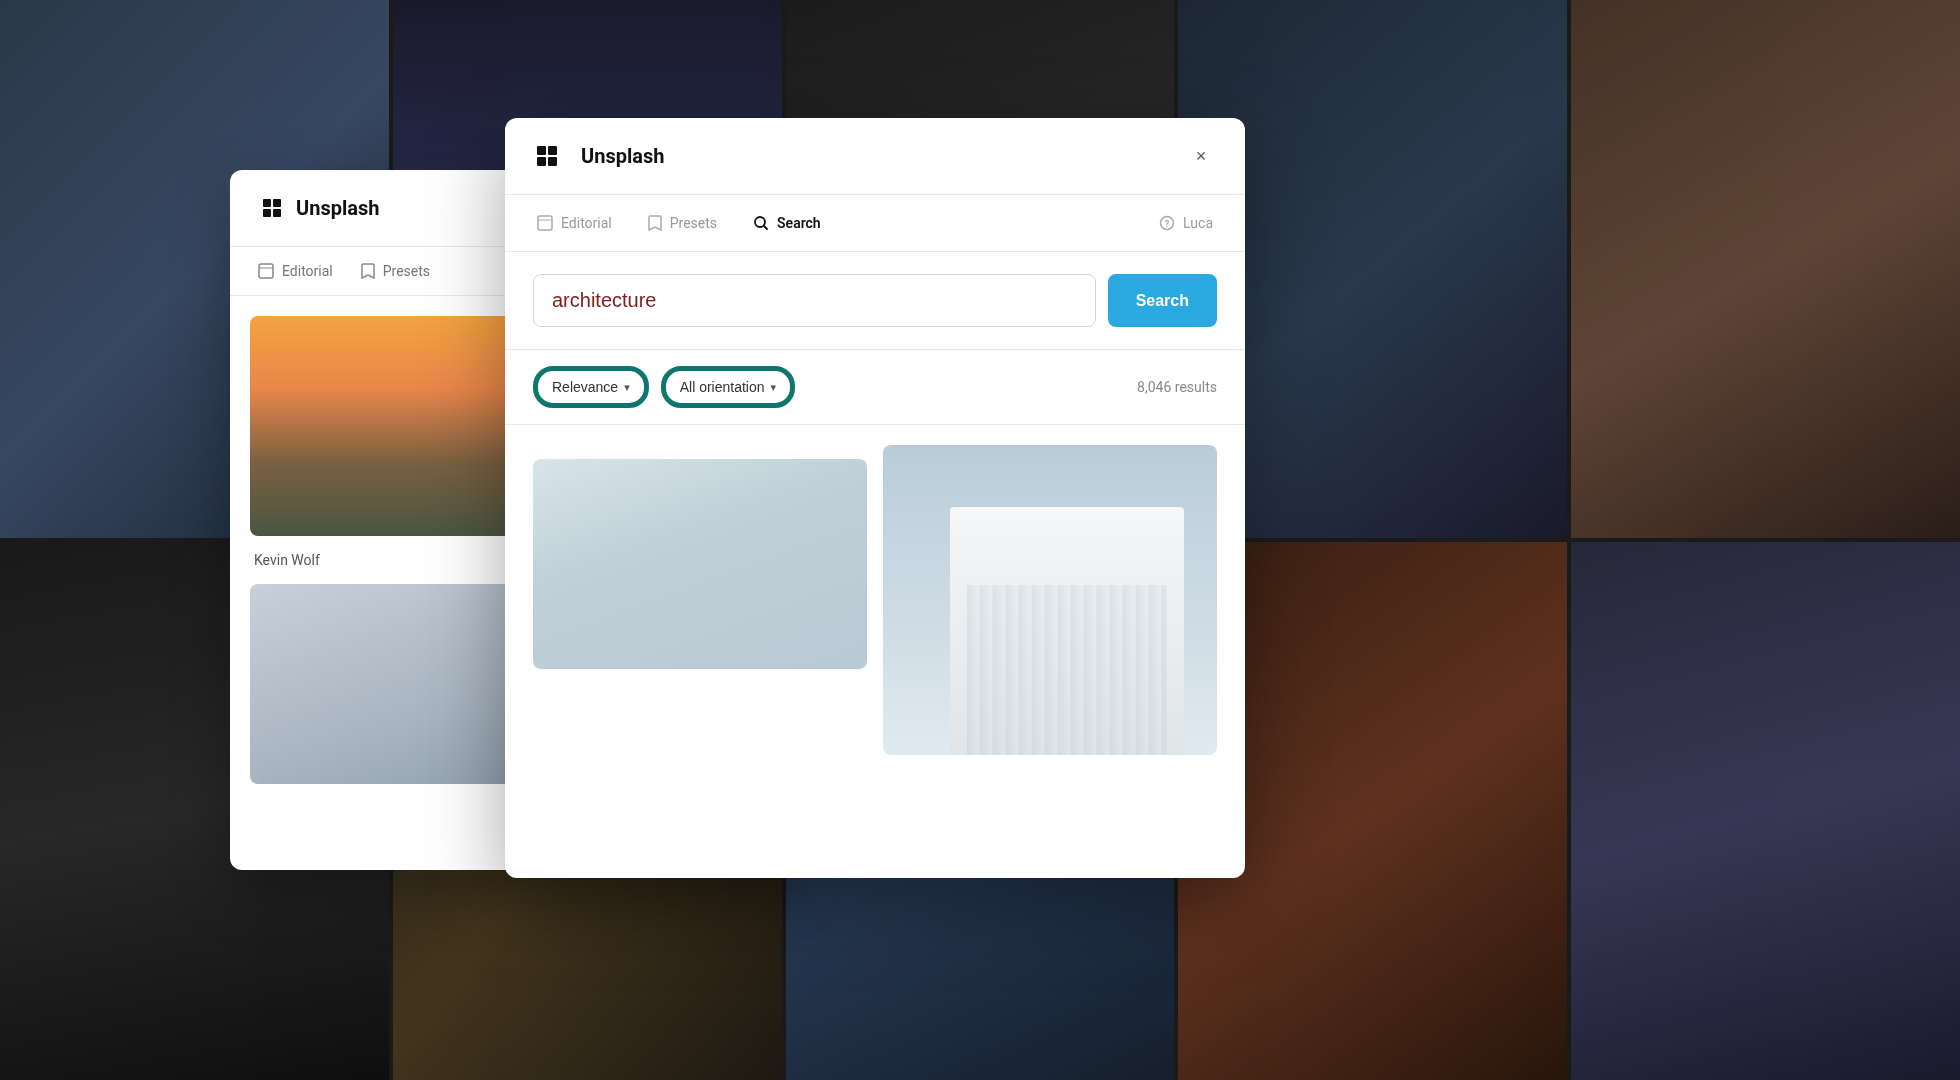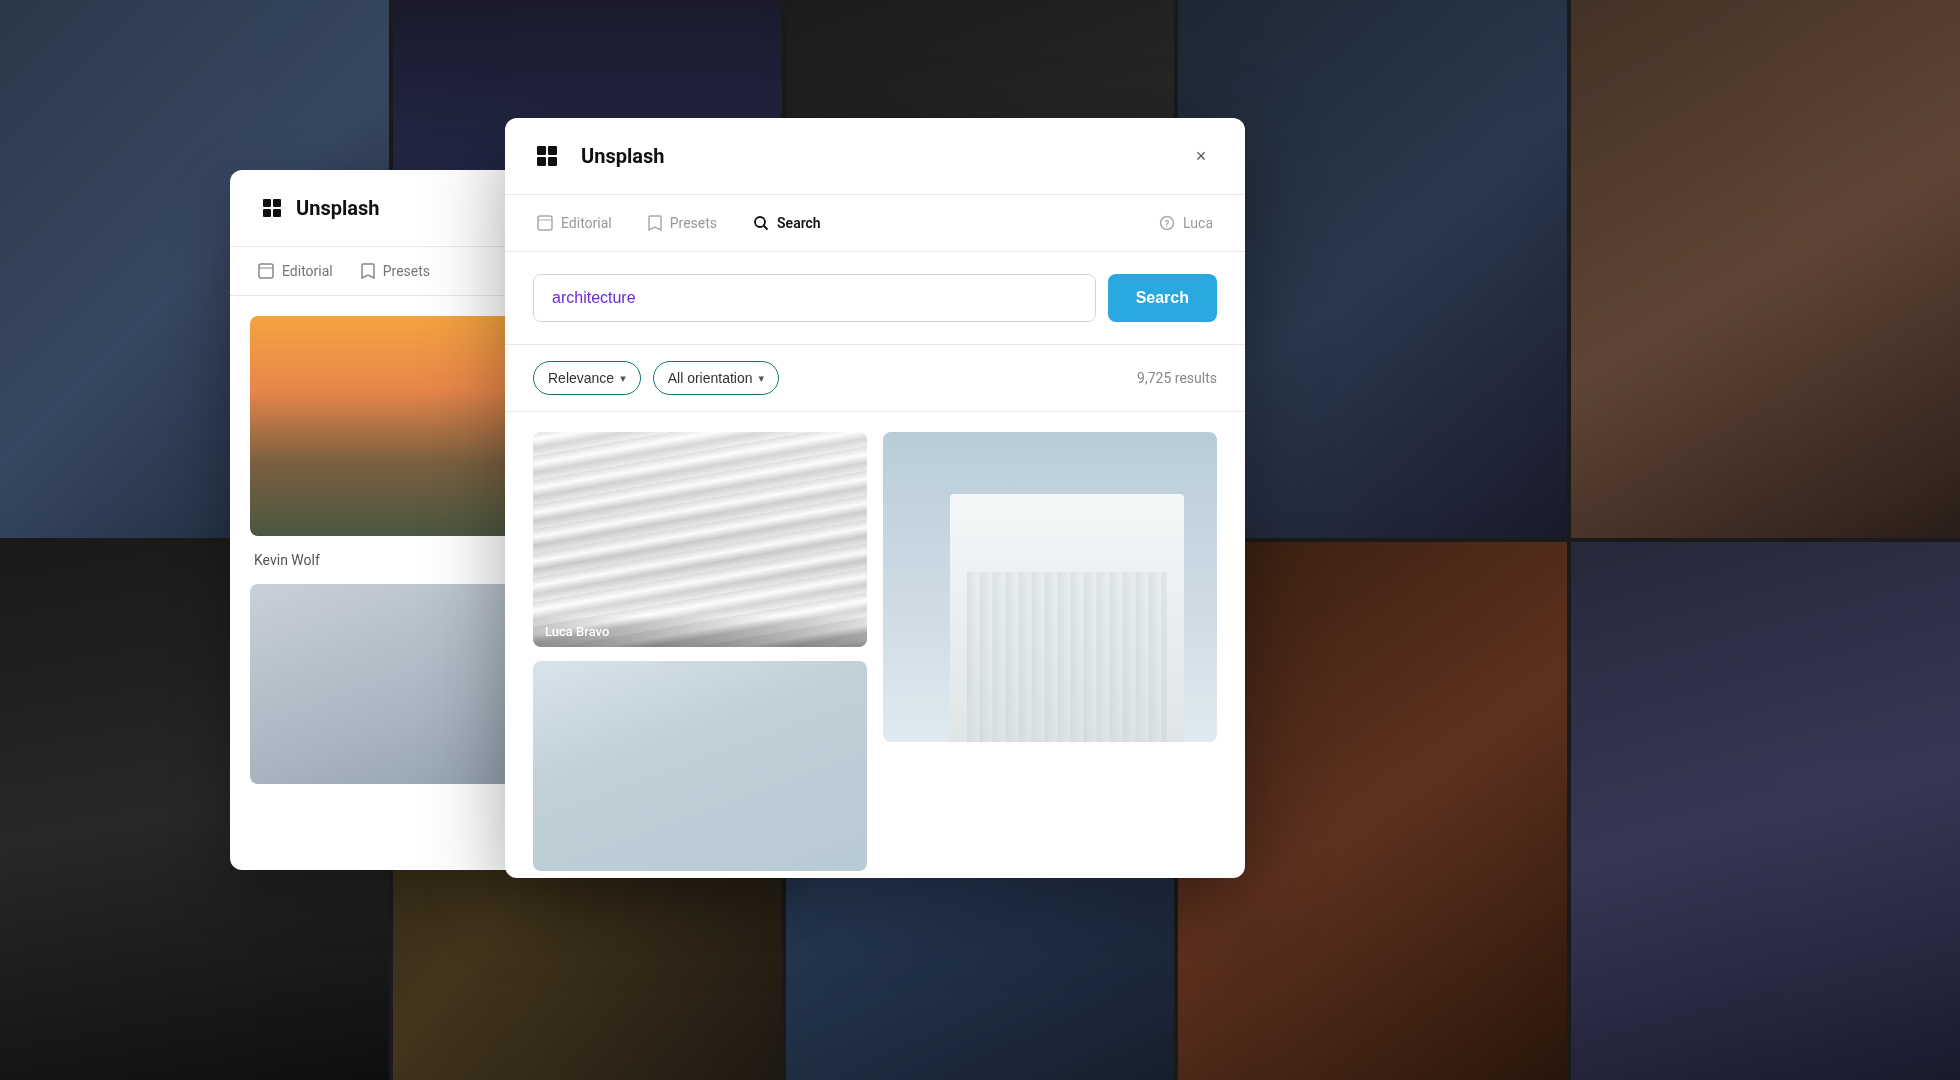--- a/index.html
+++ b/index.html
@@ -188,24 +188,24 @@
     .search-input-wrap {
       flex: 1;
       border: 1.5px solid #d0d0d0;
       border-radius: 8px;
       overflow: hidden;
     }
 
     .search-input {
       width: 100%;
       padding: 14px 18px;
-      font-size: 16px;
+      font-size: 20px;
       border: none;
       outline: none;
-      color: #6d28d9;
+      color: #7f1d1d;
       background: #fff;
     }
 
     .search-btn {
       background: #2aa9e0;
       color: #fff;
       border: none;
       border-radius: 8px;
       padding: 14px 28px;
       font-size: 16px;
@@ -221,21 +221,21 @@
       border-bottom: 1px solid #e8e8e8;
       gap: 12px;
       flex-shrink: 0;
     }
 
     .filter-btn {
       display: flex;
       align-items: center;
       gap: 6px;
       padding: 8px 14px;
-      border: 1px solid #0f766e;
+      border: 5px solid #0f766e;
       border-radius: 20px;
       background: #fff;
       font-size: 14px;
       color: #333;
       cursor: pointer;
     }
 
     .results-count {
       margin-left: auto;
       font-size: 14px;
@@ -479,31 +479,27 @@
 
   <div class="filters-row">
     <button class="filter-btn">
       <span>Relevance</span>
       <span class="chevron">▾</span>
     </button>
     <button class="filter-btn">
       <span>All orientation</span>
       <span class="chevron">▾</span>
     </button>
-    <span class="results-count">9,725 results</span>
+    <span class="results-count">8,046 results</span>
   </div>
 
   <div class="photos-grid">
     <div class="photos-columns">
 
       <div>
-        <div class="photo-item">
-          <div class="photo-arch-1 photo-img"></div>
-          <div class="photo-caption">Luca Bravo</div>
-        </div>
         <div style="height:14px;"></div>
         <div class="photo-item">
           <div class="photo-arch-3 photo-img"></div>
         </div>
       </div>
 
       <div>
         <div class="photo-item">
           <div class="photo-arch-2 photo-img"></div>
         </div>

